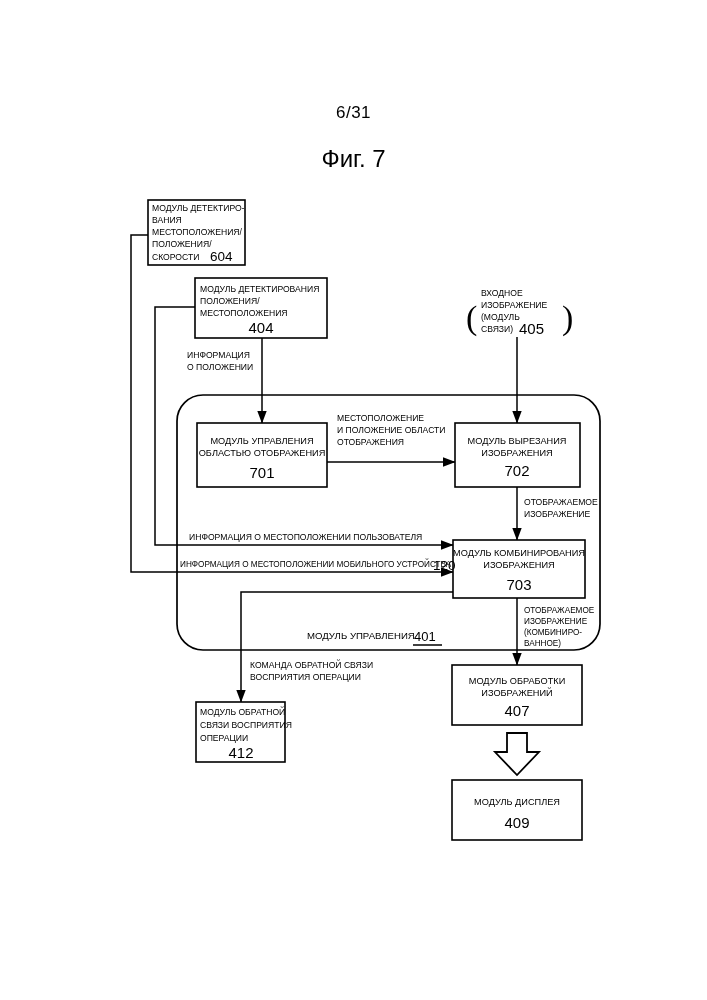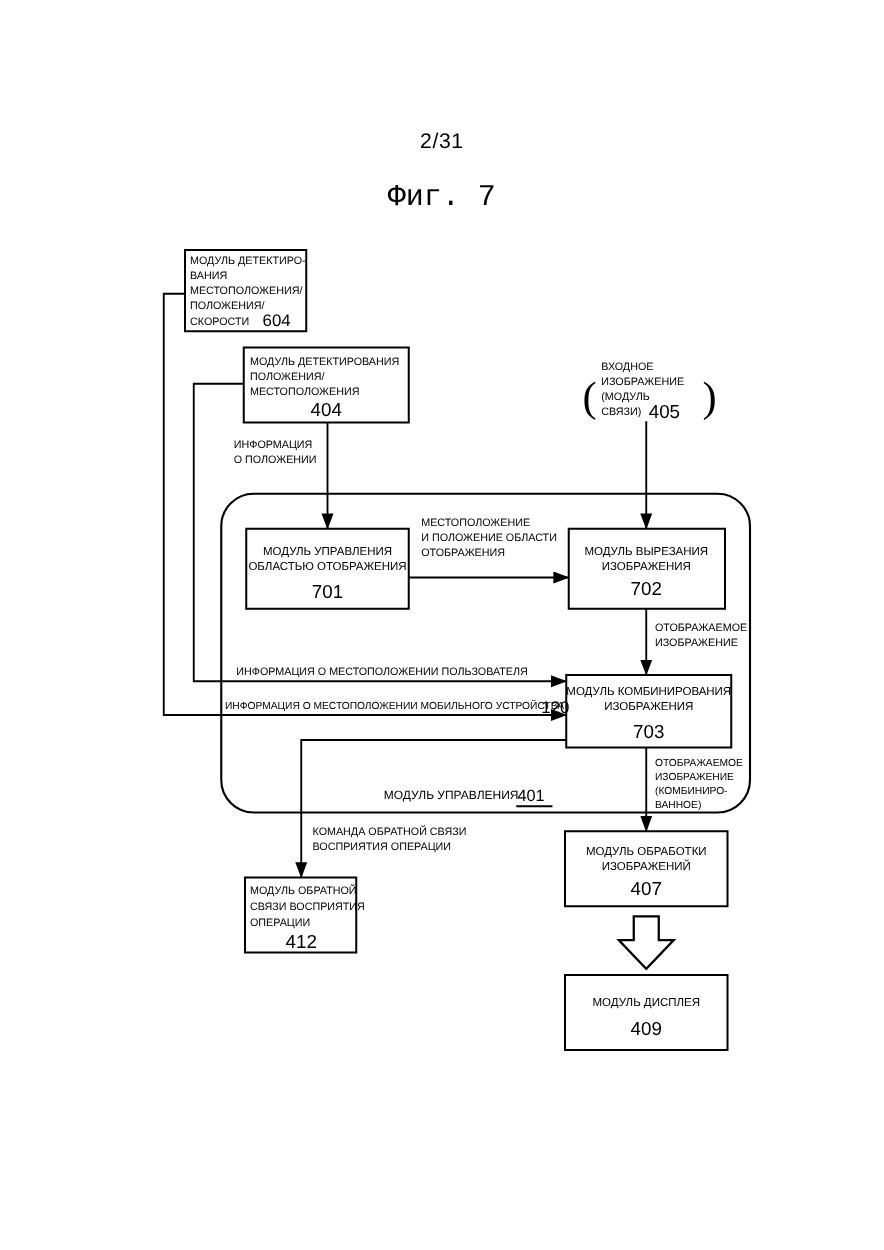--- a/index.html
+++ b/index.html
@@ -31,21 +31,20 @@
     font-size: 17px;
     letter-spacing: 0.5px;
   }
   .fig-title {
     position: absolute;
     left: 0;
     top: 145px;
     width: 707px;
     text-align: center;
     font-size: 24px;
-    font-family: Liberation Mono, monospace;
   }
   svg {
     position: absolute;
     left: 0;
     top: 0;
     width: 707px;
     height: 1000px;
     overflow: visible;
   }
   .bx {
@@ -100,21 +99,21 @@
   }
   .t-ctrlnum {
     font-size: 13px;
   }
 </style>
 </head>
 <body>
 
 <div id="sheet">
 
-  <div class="page-num">2/31</div>
+  <div class="page-num">6/31</div>
   <div class="fig-title">Фиг. 7</div>
 
   <svg viewBox="0 0 707 1000" xmlns="http://www.w3.org/2000/svg">
     <defs>
       <marker id="ah" markerWidth="9" markerHeight="9" refX="8.2" refY="3.2" orient="auto" markerUnits="strokeWidth">
         <path d="M0,0 L8.6,3.2 L0,6.4 z" fill="#000000"></path>
       </marker>
     </defs>
 
     <g>

